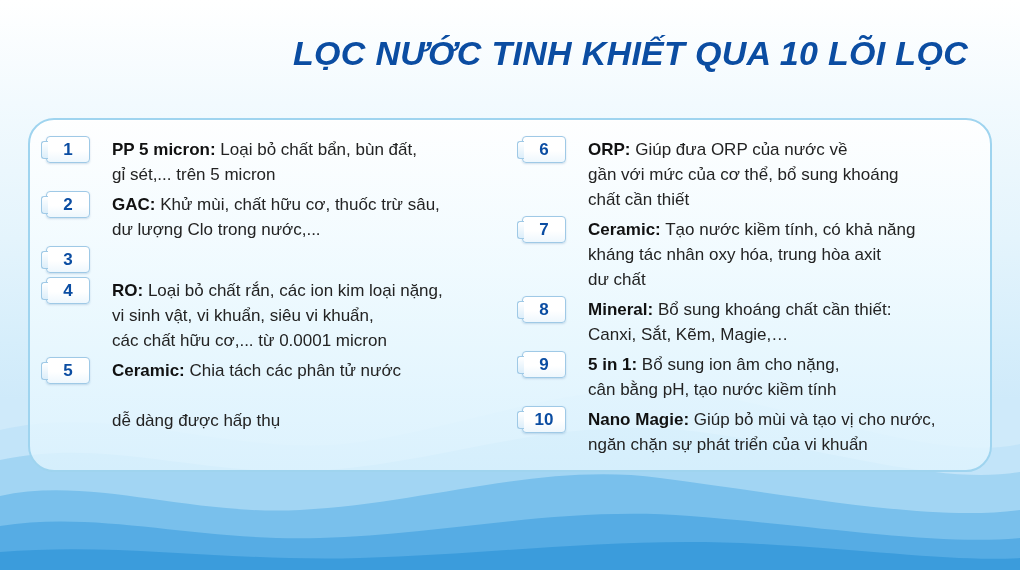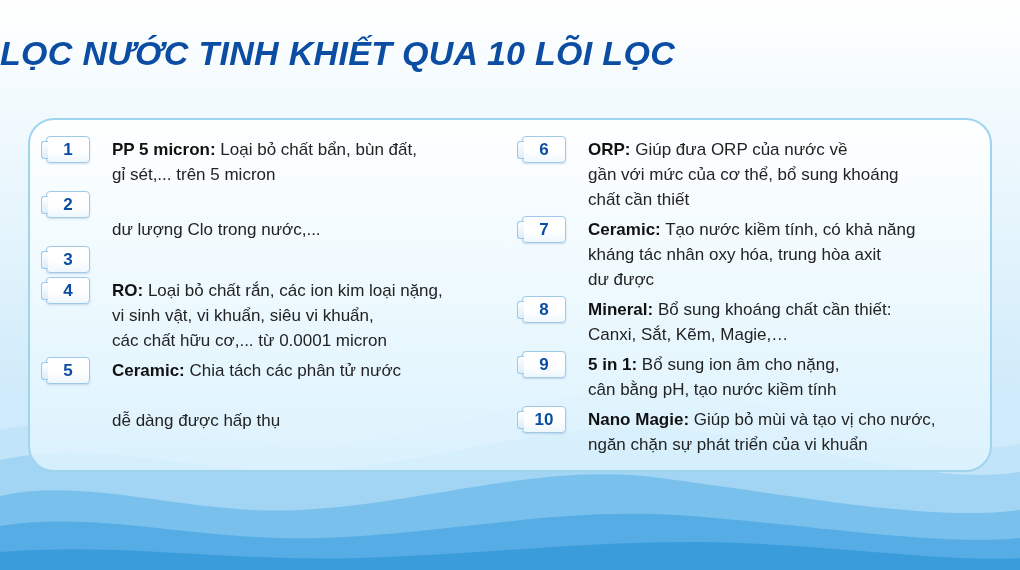--- a/index.html
+++ b/index.html
@@ -27,21 +27,21 @@
     bottom: 0;
     width: 1020px;
     height: 260px;
     pointer-events: none;
   }
   .title {
     position: absolute;
     top: 34px;
     left: 0;
     width: 968px;
-    text-align: left;
+    text-align: right;
     font-size: 34px;
     font-weight: bold;
     font-style: italic;
     letter-spacing: 0.3px;
     color: #0b4da2;
     text-shadow: 0 1px 0 #ffffff;
   }
   .panel {
     position: absolute;
     left: 28px;
@@ -154,21 +154,21 @@
             <span class="line"><b>PP 5 micron:</b> <span>Loại bỏ chất bẩn, bùn đất,</span></span><br>
             <span class="line">gỉ sét,... trên 5 micron</span>
           </div>
         </div>
 
         <div class="row">
           <div class="badge-wrap">
             <div class="badge">2</div>
           </div>
           <div class="text">
-            <br>
+            <span class="line"><b>GAC:</b> <span>Khử mùi, chất hữu cơ, thuốc trừ sâu,</span></span><br>
             <span class="line">dư lượng Clo trong nước,...</span>
           </div>
         </div>
 
         <div class="row">
           <div class="badge-wrap">
             <div class="badge">3</div>
           </div>
         </div>
 
@@ -209,21 +209,21 @@
           </div>
         </div>
 
         <div class="row">
           <div class="badge-wrap">
             <div class="badge">7</div>
           </div>
           <div class="text">
             <span class="line"><b>Ceramic:</b> <span>Tạo nước kiềm tính, có khả năng</span></span><br>
             <span class="line">kháng tác nhân oxy hóa, trung hòa axit</span><br>
-            <span class="line">dư được</span>
+            <span class="line">dư chất</span>
           </div>
         </div>
 
         <div class="row">
           <div class="badge-wrap">
             <div class="badge">8</div>
           </div>
           <div class="text">
             <span class="line"><b>Mineral:</b> <span>Bổ sung khoáng chất cần thiết:</span></span><br>
             <span class="line">Canxi, Sắt, Kẽm, Magie,…</span>

